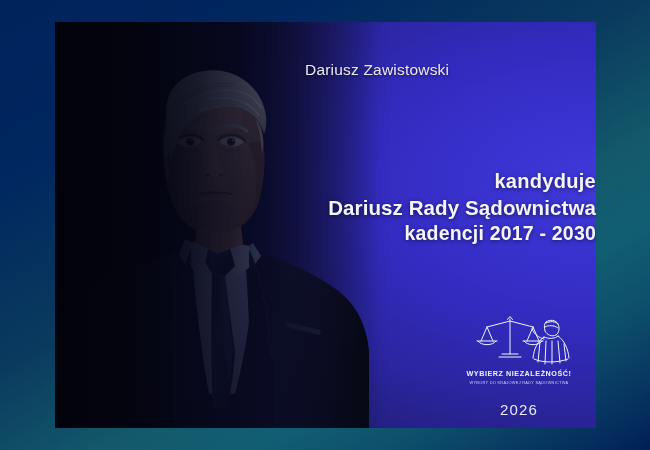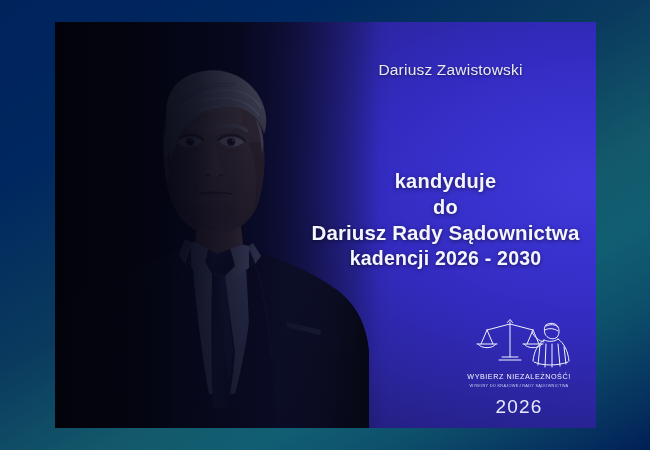--- a/index.html
+++ b/index.html
@@ -77,33 +77,33 @@
   }
   #portrait svg { display:block; width:100%; height:100%; }
 
   
   .txt-layer { position:absolute; z-index: 5; }
 
   #name-block {
     left: 250px;
     top: 36px;
     width: 291px;
-    text-align: center;
+    text-align: left;
     color: #e9eaf4;
     font-size: 15.5px;
     line-height: 1.55;
     letter-spacing: .2px;
     text-shadow: 0 1px 3px rgba(0,0,0,.5);
   }
 
   #headline-block {
     left: 240px;
     top: 147px;
     width: 301px;
-    text-align: center;
+    text-align: right;
     color: #f4f5ff;
     font-weight: bold;
     line-height: 1.28;
     text-shadow: 0 1px 4px rgba(0,0,0,.55);
   }
   #headline-block .l1 { font-size: 20px; letter-spacing: .3px; }
   #headline-block .l2 { font-size: 20px; letter-spacing: .3px; }
   #headline-block .l3 { font-size: 20.5px; letter-spacing: .1px; }
   #headline-block .l4 { font-size: 19.5px; letter-spacing: .2px; }
 
@@ -113,36 +113,36 @@
     z-index: 6;
     right: 18px;
     bottom: 10px;
     width: 118px;
     text-align: center;
     color: #eef0ff;
   }
   #emblem .art { width: 100%; height: 56px; display:block; }
   #emblem .tag1 {
     font-size: 7.2px;
-    font-weight: normal;
+    font-weight: bold;
     letter-spacing: .55px;
     margin-top: 1px;
     color: #f2f3ff;
   }
   #emblem .tag2 {
     font-size: 3.9px;
     letter-spacing: .28px;
     margin-top: 2.5px;
     color: #c9ccf0;
     white-space: nowrap;
   }
   #emblem .year {
-    font-size: 19px;
+    font-size: 15px;
     letter-spacing: 1.2px;
-    margin-top: 8px;
+    margin-top: 16px;
     color: #e8eaff;
   }
 </style>
 </head>
 <body>
 
 <div id="frame">
 
   <div id="poster">
 
@@ -356,23 +356,22 @@
         <rect x="0" y="0" width="330" height="406" fill="url(#bgDark)" opacity=".45"></rect>
       </svg>
     </div>
 
     <div id="name-block" class="txt-layer">
       <div>Dariusz Zawistowski</div>
     </div>
 
     <div id="headline-block" class="txt-layer">
       <div class="l1">kandyduje</div>
-      <div class="l2">do</div>
       <div class="l3">Dariusz Rady Sądownictwa</div>
-      <div class="l4">kadencji 2026  - 2030</div>
+      <div class="l4">kadencji 2017  - 2030</div>
     </div>
 
     <div id="emblem">
 
       <svg class="art" viewBox="0 0 118 56" aria-hidden="true">
         <g fill="none" stroke="#f0f2ff" stroke-width="1" stroke-linecap="round" stroke-linejoin="round">
 
           <path d="M50 7 L50 42"></path>
 
           <path d="M27 15 L50 9 L73 15"></path>

